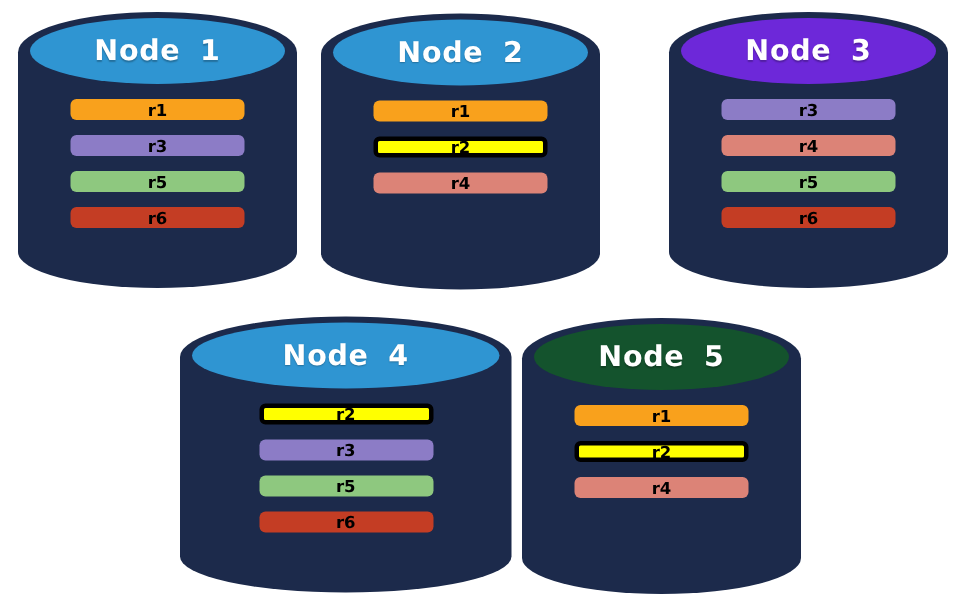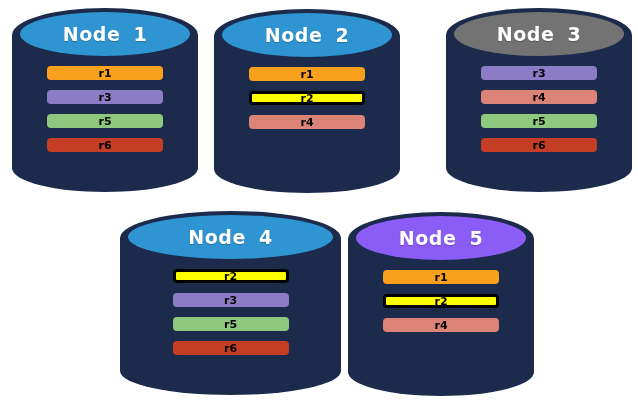--- a/index.html
+++ b/index.html
@@ -97,21 +97,21 @@
           <span>r2</span>
         </div>
         <div class="bar r4" style="background: rgb(220, 131, 119);">
           <span>r4</span>
         </div>
       </div>
   </div>
 
   <div class="cylinder">
     <div class="cyl-body" style="background: rgb(28, 42, 75);"></div>
-    <div class="cyl-top" style="background: #737373;">
+    <div class="cyl-top" style="background: #6d28d9;">
       <span class="node-label">Node 3</span>
     </div>
     <div class="bars">
         <div class="bar r3" style="background: rgb(140, 124, 198);">
           <span>r3</span>
         </div>
         <div class="bar r4" style="background: rgb(220, 131, 119);">
           <span>r4</span>
         </div>
         <div class="bar r5" style="background: rgb(142, 200, 127);">
@@ -139,21 +139,21 @@
           <span>r5</span>
         </div>
         <div class="bar r6" style="background: rgb(196, 61, 36);">
           <span>r6</span>
         </div>
       </div>
   </div>
 
   <div class="cylinder">
     <div class="cyl-body" style="background: rgb(28, 42, 75);"></div>
-    <div class="cyl-top" style="background: #8b5cf6; text-align: center;">
+    <div class="cyl-top" style="background: #14532d; text-align: center;">
       <span class="node-label">Node 5</span>
     </div>
     <div class="bars">
         <div class="bar r1" style="background: rgb(249, 161, 28);">
           <span>r1</span>
         </div>
         <div class="bar r2" style="background: rgb(255, 255, 0);">
           <span>r2</span>
         </div>
         <div class="bar r4" style="background: rgb(220, 131, 119);">

